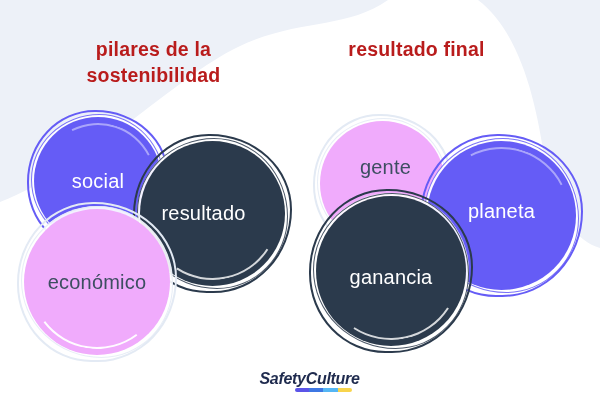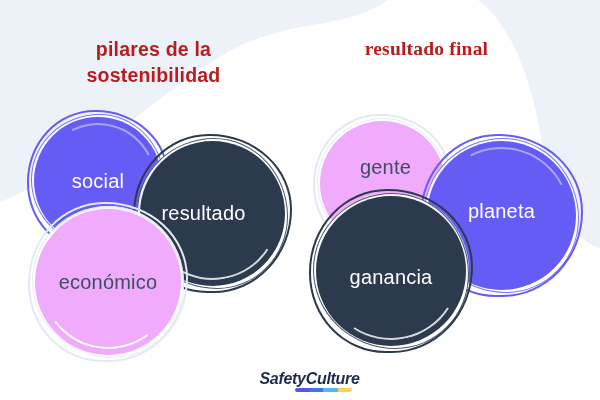--- a/index.html
+++ b/index.html
@@ -8,21 +8,21 @@
     position:relative;width:600px;height:400px;overflow:hidden;background:#ffffff;
   }
   .bg-svg{position:absolute;inset:0;}
 
   
   .heading{
     position:absolute;text-align:center;font-weight:700;
     font-size:19.5px;line-height:26px;color:#b91c1c;letter-spacing:.2px;
   }
   .heading-left{left:41px;top:36px;width:225px;}
-  .heading-right{left:315px;top:36px;width:223px;font-family:Liberation Serif, serif;}
+  .heading-right{left:305px;top:36px;width:223px;}
 
   
   .circle{
     position:absolute;border-radius:50%;
     display:flex;align-items:center;justify-content:center;
     box-shadow:0 0 0 3px rgba(255,255,255,.92);
   }
   .circle .ring{
     position:absolute;inset:-7px;border-radius:48% 52% 50% 47% / 51% 48% 53% 49%;
     border:2.5px solid;pointer-events:none;
@@ -49,21 +49,21 @@
   .c-dark .arc{border-bottom-color:rgba(255,255,255,.8);transform:rotate(-12deg);}
   .c-dark .label{color:#ffffff;}
 
   .c-light{background:#f0abfc;text-align:right;}
   .c-light .ring,.c-light .ring2{border-color:#e3eaf4;}
   .c-light .arc{border-bottom-color:rgba(255,255,255,.95);transform:rotate(8deg);}
   .c-light .label{color:#3d4e61;}
 
   .circle-social   {left:34px; top:117px;width:128px;height:128px;z-index:1;align-items:center;}
   .circle-ambiental{left:140px;top:141px;width:145px;height:145px;z-index:2;}
-  .circle-economico{left:35px; top:209px;width:146px;height:146px;z-index:3;}
+  .circle-economico{left:24px; top:209px;width:146px;height:146px;z-index:3;}
   .circle-gente    {left:320px;top:121px;width:125px;height:125px;z-index:1;}
   .circle-planeta  {left:427px;top:141px;width:149px;height:149px;z-index:2;}
   .circle-ganancia {left:316px;top:196px;width:150px;height:150px;z-index:3;}
 
   .circle-ambiental .label{transform:translateX(-9px);}
   .circle-gente .label{transform:translate(3px,-16px);}
   .circle-planeta .label{transform:translateY(-4px);}
   .circle-ganancia .label{transform:translateY(6px);}
 
   

